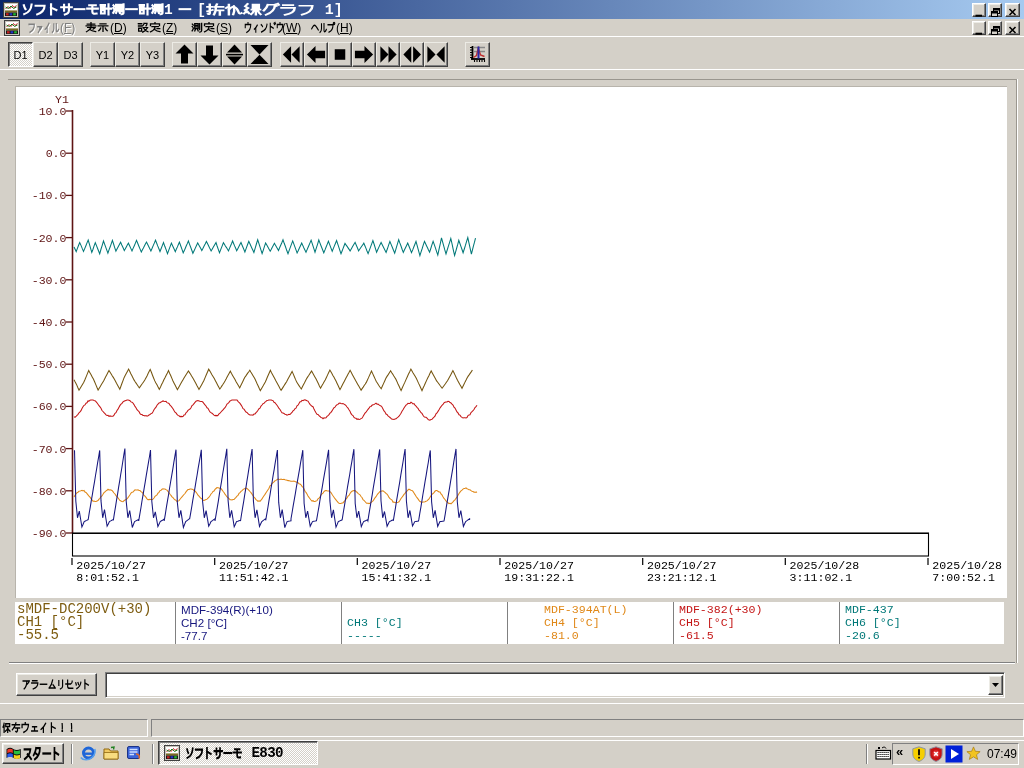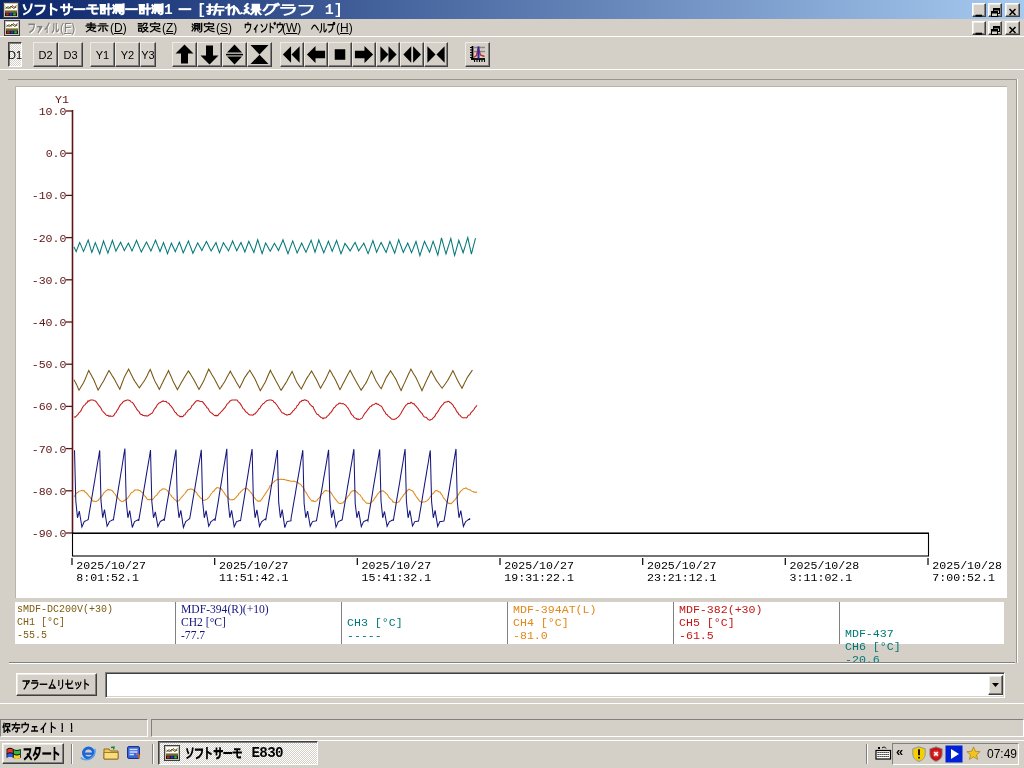--- a/index.html
+++ b/index.html
@@ -120,36 +120,36 @@
       <rect x="4.5" y="2.5" width="6" height="2" fill="#000"></rect>
       <rect x="2.5" y="5.5" width="6" height="5" fill="#d4d0c8" stroke="#000"></rect>
       <rect x="2.5" y="5.5" width="6" height="2" fill="#000"></rect>
     </svg></div>
 <div class="abs raised" style="left:1005px;top:21px;width:15px;height:14px"><svg width="13" height="12" viewBox="0 0 12 12">
       <path d="M3,3 L9,9 M9,3 L3,9" stroke="#000" stroke-width="1.6"></path>
     </svg></div>
 <div class="abs " style="left:0px;top:36px;width:1024px;height:1px;background:#fff"></div>
 <div class="abs " style="left:0px;top:37px;width:1024px;height:33px;background:#d4d0c8"></div>
 <div class="abs " style="left:0px;top:69px;width:1024px;height:1px;background:#fff"></div>
-<div class="abs " style="left:8px;top:42px;width:14px;height:25px;border-top:1px solid #404040;border-left:1px solid #404040;border-right:1px solid #fff;border-bottom:1px solid #fff;box-shadow:inset 1px 1px 0 #808080;background-color:#d4d0c8;background-image:conic-gradient(#fff 25%,rgba(0,0,0,0) 0 50%,#fff 0 75%,rgba(0,0,0,0) 0);background-size:2px 2px">
+<div class="abs " style="left:8px;top:42px;width:25px;height:25px;border-top:1px solid #404040;border-left:1px solid #404040;border-right:1px solid #fff;border-bottom:1px solid #fff;box-shadow:inset 1px 1px 0 #808080;background-color:#d4d0c8;background-image:conic-gradient(#fff 25%,rgba(0,0,0,0) 0 50%,#fff 0 75%,rgba(0,0,0,0) 0);background-size:2px 2px">
     <div style="width:100%;height:100%;display:flex;align-items:center;justify-content:center;font-family:'Liberation Sans';font-size:11px;color:#000">D1</div>
   </div>
 <div class="abs tbtn" style="left:33px;top:42px;width:25px;height:25px">
     <div style="width:100%;height:100%;display:flex;align-items:center;justify-content:center;font-family:'Liberation Sans';font-size:11px;color:#000">D2</div>
   </div>
 <div class="abs tbtn" style="left:58px;top:42px;width:25px;height:25px">
     <div style="width:100%;height:100%;display:flex;align-items:center;justify-content:center;font-family:'Liberation Sans';font-size:11px;color:#000">D3</div>
   </div>
 <div class="abs tbtn" style="left:90px;top:42px;width:25px;height:25px">
     <div style="width:100%;height:100%;display:flex;align-items:center;justify-content:center;font-family:'Liberation Sans';font-size:11px;color:#000">Y1</div>
   </div>
 <div class="abs tbtn" style="left:115px;top:42px;width:25px;height:25px">
     <div style="width:100%;height:100%;display:flex;align-items:center;justify-content:center;font-family:'Liberation Sans';font-size:11px;color:#000">Y2</div>
   </div>
-<div class="abs tbtn" style="left:140px;top:42px;width:16px;height:25px">
+<div class="abs tbtn" style="left:140px;top:42px;width:25px;height:25px">
     <div style="width:100%;height:100%;display:flex;align-items:center;justify-content:center;font-family:'Liberation Sans';font-size:11px;color:#000">Y3</div>
   </div>
 <div class="abs tbtn" style="left:172px;top:42px;width:25px;height:25px">
     <svg width="23" height="23" viewBox="0 0 23 23">
       <polygon points="11.5,1.5 2.5,10.5 8,10.5 8,20.5 15,20.5 15,10.5 20.5,10.5" fill="#000"></polygon>
     </svg>
   </div>
 <div class="abs tbtn" style="left:197px;top:42px;width:25px;height:25px">
     <svg width="23" height="23" viewBox="0 0 23 23">
       <polygon points="11.5,21.5 2.5,12.5 8,12.5 8,2.5 15,2.5 15,12.5 20.5,12.5" fill="#000"></polygon>
@@ -278,45 +278,45 @@
     <polyline points="74.0,497.1 75.0,495.3 76.0,494.0 77.0,492.7 78.0,492.2 79.0,491.2 80.0,491.0 81.0,490.7 82.0,490.3 83.0,490.9 84.0,490.4 85.0,492.0 86.0,492.5 87.0,493.6 88.0,494.9 89.0,496.2 90.0,497.2 91.0,498.6 92.0,499.8 93.0,501.2 94.0,501.1 95.0,501.4 96.0,501.5 97.0,501.1 98.0,500.5 99.0,499.1 100.0,498.3 101.0,496.6 102.0,495.8 103.0,494.3 104.0,492.7 105.0,491.8 106.0,490.9 107.0,490.3 108.0,489.3 109.0,490.0 110.0,489.8 111.0,490.0 112.0,490.5 113.0,491.7 114.0,493.0 115.0,494.0 116.0,495.6 117.0,496.7 118.0,497.9 119.0,499.2 120.0,500.5 121.0,501.0 122.0,501.4 123.0,501.7 124.0,500.7 125.0,500.0 126.0,499.5 127.0,498.9 128.0,497.6 129.0,496.2 130.0,494.8 131.0,493.1 132.0,492.3 133.0,492.1 134.0,490.9 135.0,489.9 136.0,490.0 137.0,490.0 138.0,489.9 139.0,490.5 140.0,490.6 141.0,491.6 142.0,492.2 143.0,493.5 144.0,495.4 145.0,496.2 146.0,497.4 147.0,498.8 148.0,499.6 149.0,499.6 150.0,499.4 151.0,499.5 152.0,499.6 153.0,499.1 154.0,498.0 155.0,496.4 156.0,495.6 157.0,494.8 158.0,493.2 159.0,492.3 160.0,490.6 161.0,490.3 162.0,489.3 163.0,488.8 164.0,488.9 165.0,489.0 166.0,489.6 167.0,490.1 168.0,491.4 169.0,492.7 170.0,494.3 171.0,495.4 172.0,496.9 173.0,497.7 174.0,498.8 175.0,499.8 176.0,500.3 177.0,501.6 178.0,501.1 179.0,500.6 180.0,499.2 181.0,498.0 182.0,496.8 183.0,495.7 184.0,494.5 185.0,493.5 186.0,491.9 187.0,490.7 188.0,489.6 189.0,489.4 190.0,489.0 191.0,489.1 192.0,489.2 193.0,489.4 194.0,490.5 195.0,491.0 196.0,492.1 197.0,493.5 198.0,495.2 199.0,496.2 200.0,497.4 201.0,498.3 202.0,499.0 203.0,500.2 204.0,500.4 205.0,500.0 206.0,499.6 207.0,499.1 208.0,498.1 209.0,497.2 210.0,495.8 211.0,494.0 212.0,493.0 213.0,491.5 214.0,491.0 215.0,489.4 216.0,488.5 217.0,487.6 218.0,487.7 219.0,487.9 220.0,488.4 221.0,488.6 222.0,489.9 223.0,491.3 224.0,492.5 225.0,494.1 226.0,495.5 227.0,496.9 228.0,497.6 229.0,498.5 230.0,499.7 231.0,499.7 232.0,500.0 233.0,499.5 234.0,499.5 235.0,498.4 236.0,497.3 237.0,496.1 238.0,495.5 239.0,493.4 240.0,492.6 241.0,491.4 242.0,490.6 243.0,489.6 244.0,488.9 245.0,488.6 246.0,488.1 247.0,488.5 248.0,489.3 249.0,490.3 250.0,491.5 251.0,492.6 252.0,494.1 253.0,495.8 254.0,497.0 255.0,498.1 256.0,499.6 257.0,500.4 258.0,501.3 259.0,500.8 260.0,501.3 261.0,500.2 262.0,498.9 263.0,497.3 264.0,495.8 265.0,494.4 266.0,492.8 267.0,491.2 268.0,489.7 269.0,488.2 270.0,485.9 271.0,485.1 272.0,483.7 273.0,482.7 274.0,481.9 275.0,480.8 276.0,480.4 277.0,479.6 278.0,479.0 279.0,479.3 280.0,479.4 281.0,479.0 282.0,479.5 283.0,479.5 284.0,479.3 285.0,479.7 286.0,480.0 287.0,480.3 288.0,480.6 289.0,480.5 290.0,481.1 291.0,481.3 292.0,481.3 293.0,481.2 294.0,481.0 295.0,481.6 296.0,481.9 297.0,482.3 298.0,482.7 299.0,483.7 300.0,484.0 301.0,484.8 302.0,486.3 303.0,487.2 304.0,489.1 305.0,491.3 306.0,492.4 307.0,493.9 308.0,496.0 309.0,497.4 310.0,498.7 311.0,500.0 312.0,501.1 313.0,500.7 314.0,501.4 315.0,501.4 316.0,501.1 317.0,500.6 318.0,498.8 319.0,498.1 320.0,496.8 321.0,495.0 322.0,493.9 323.0,493.1 324.0,491.5 325.0,490.8 326.0,490.5 327.0,490.8 328.0,491.0 329.0,491.1 330.0,491.6 331.0,492.5 332.0,494.3 333.0,495.8 334.0,497.2 335.0,498.7 336.0,499.9 337.0,501.2 338.0,502.4 339.0,503.2 340.0,503.4 341.0,503.4 342.0,502.9 343.0,502.9 344.0,501.7 345.0,500.5 346.0,499.1 347.0,497.9 348.0,496.2 349.0,495.4 350.0,493.5 351.0,492.1 352.0,491.3 353.0,490.7 354.0,490.6 355.0,490.6 356.0,491.5 357.0,492.2 358.0,493.3 359.0,494.2 360.0,494.8 361.0,496.5 362.0,497.5 363.0,499.6 364.0,500.4 365.0,501.5 366.0,502.6 367.0,503.4 368.0,503.1 369.0,503.6 370.0,503.3 371.0,502.5 372.0,501.7 373.0,500.8 374.0,499.4 375.0,497.8 376.0,496.7 377.0,495.0 378.0,493.7 379.0,492.7 380.0,491.5 381.0,491.3 382.0,491.0 383.0,490.9 384.0,491.6 385.0,492.4 386.0,493.4 387.0,494.2 388.0,495.5 389.0,497.4 390.0,498.7 391.0,499.4 392.0,500.1 393.0,502.1 394.0,502.1 395.0,502.6 396.0,502.7 397.0,502.5 398.0,502.2 399.0,501.8 400.0,500.2 401.0,498.5 402.0,497.2 403.0,495.9 404.0,494.4 405.0,493.4 406.0,491.9 407.0,491.1 408.0,490.0 409.0,489.2 410.0,489.7 411.0,490.3 412.0,490.4 413.0,491.4 414.0,493.0 415.0,494.6 416.0,496.3 417.0,497.6 418.0,498.9 419.0,500.4 420.0,501.5 421.0,502.0 422.0,502.3 423.0,502.0 424.0,502.0 425.0,501.7 426.0,501.2 427.0,500.9 428.0,499.8 429.0,498.8 430.0,497.3 431.0,495.7 432.0,494.3 433.0,493.5 434.0,492.6 435.0,491.2 436.0,490.6 437.0,490.5 438.0,491.3 439.0,492.0 440.0,492.1 441.0,494.0 442.0,494.9 443.0,496.7 444.0,498.4 445.0,499.5 446.0,500.9 447.0,502.2 448.0,502.8 449.0,503.6 450.0,503.3 451.0,503.8 452.0,502.8 453.0,501.9 454.0,500.6 455.0,499.9 456.0,498.3 457.0,497.1 458.0,495.2 459.0,493.5 460.0,492.1 461.0,490.9 462.0,490.2 463.0,489.1 464.0,488.4 465.0,488.4 466.0,487.9 467.0,488.7 468.0,489.1 469.0,489.7 470.0,489.8 471.0,490.6 472.0,491.2 473.0,491.5 474.0,492.2 475.0,492.1 476.0,492.4 477.0,491.8" fill="none" stroke="#e08818" stroke-width="1.05" stroke-linejoin="miter"></polyline>
     <polyline points="74.5,450.3 75.8,501.0 77.5,517.8 79.3,511.1 80.6,519.0 81.9,527.0 83.1,524.3 84.2,521.6 85.4,521.0 86.7,520.4 87.9,519.8 88.2,519.5 89.2,513.2 90.3,506.9 91.3,500.6 92.4,494.3 93.4,488.1 94.5,481.8 95.5,475.5 96.6,469.2 97.6,462.9 98.7,456.6 99.7,450.4 101.0,500.9 102.7,517.8 104.5,509.7 105.8,518.0 107.1,526.2 108.3,523.9 109.4,521.6 110.7,520.9 111.9,520.2 113.1,519.6 113.4,519.8 114.4,513.3 115.5,506.9 116.5,500.4 117.6,493.9 118.6,487.4 119.7,480.9 120.7,474.5 121.8,468.0 122.8,461.5 123.8,455.0 124.9,448.5 126.2,501.2 127.9,517.8 129.7,510.6 131.0,519.0 132.3,527.5 133.4,524.5 134.6,521.6 135.9,520.9 137.2,520.2 138.5,519.6 138.7,520.8 139.8,514.4 140.9,508.0 141.9,501.5 143.0,495.1 144.1,488.7 145.2,482.2 146.2,475.8 147.3,469.4 148.4,462.9 149.5,456.5 150.5,450.1 151.8,501.2 153.5,517.8 155.3,511.8 156.6,519.2 157.9,526.6 159.1,524.1 160.2,521.6 161.5,520.8 162.9,520.0 164.2,519.1 164.2,520.8 165.3,514.4 166.3,507.9 167.4,501.4 168.5,495.0 169.5,488.5 170.6,482.0 171.7,475.6 172.8,469.1 173.8,462.7 174.9,456.2 176.0,449.7 177.3,502.0 179.0,517.8 180.8,510.4 182.1,518.9 183.4,527.5 184.5,524.6 185.7,521.6 187.0,520.6 188.3,519.6 189.5,518.7 189.6,519.1 190.7,512.8 191.8,506.5 192.8,500.2 193.9,493.9 195.0,487.6 196.0,481.3 197.1,475.0 198.1,468.7 199.2,462.4 200.3,456.1 201.3,449.8 202.6,501.5 204.3,517.8 206.1,510.6 207.4,518.3 208.7,526.1 209.9,523.9 211.0,521.6 212.4,520.6 213.7,519.6 215.0,518.7 215.0,521.0 216.1,514.4 217.2,507.9 218.3,501.3 219.3,494.7 220.4,488.2 221.5,481.6 222.5,475.0 223.6,468.5 224.7,461.9 225.8,455.3 226.8,448.8 228.1,500.6 229.8,517.8 231.6,510.3 232.9,518.5 234.2,526.8 235.4,524.2 236.5,521.6 237.8,521.2 239.0,520.7 240.3,520.3 240.5,521.0 241.5,514.5 242.6,507.9 243.7,501.4 244.7,494.8 245.8,488.3 246.8,481.8 247.9,475.2 248.9,468.7 250.0,462.1 251.0,455.6 252.1,449.1 253.4,500.9 255.1,517.8 256.9,509.9 258.2,518.1 259.5,526.4 260.6,524.0 261.8,521.6 263.0,520.6 264.3,519.7 265.6,518.7 265.7,520.3 266.8,513.9 267.9,507.5 268.9,501.2 270.0,494.8 271.0,488.4 272.1,482.0 273.1,475.6 274.2,469.3 275.2,462.9 276.3,456.5 277.4,450.1 278.7,502.4 280.4,517.8 282.2,509.6 283.5,518.6 284.8,527.6 285.9,524.6 287.1,521.6 288.4,521.3 289.7,521.1 291.0,520.8 291.0,518.7 292.1,512.5 293.1,506.3 294.2,500.1 295.3,493.8 296.3,487.6 297.4,481.4 298.5,475.1 299.6,468.9 300.6,462.7 301.7,456.5 302.8,450.2 304.1,503.3 305.8,517.8 307.6,511.1 308.9,518.7 310.2,526.2 311.3,523.9 312.5,521.6 313.8,521.3 315.1,521.1 316.4,520.8 316.8,518.8 317.9,512.5 319.0,506.3 320.0,500.0 321.1,493.7 322.2,487.4 323.2,481.1 324.3,474.9 325.4,468.6 326.5,462.3 327.5,456.0 328.6,449.8 329.9,500.9 331.6,517.8 333.4,509.8 334.7,518.5 336.0,527.2 337.2,524.4 338.3,521.6 339.6,521.0 340.8,520.4 342.1,519.8 342.3,518.8 343.3,512.5 344.4,506.1 345.4,499.8 346.5,493.5 347.5,487.1 348.6,480.8 349.7,474.5 350.7,468.2 351.8,461.8 352.8,455.5 353.9,449.2 355.2,503.5 356.9,517.8 358.7,511.1 360.0,518.9 361.3,526.6 362.4,524.1 363.6,521.6 364.9,521.0 366.2,520.4 367.5,519.8 367.9,520.8 368.9,514.3 370.0,507.8 371.1,501.3 372.2,494.8 373.2,488.3 374.3,481.9 375.4,475.4 376.5,468.9 377.5,462.4 378.6,455.9 379.7,449.4 381.0,500.7 382.7,517.8 384.5,511.5 385.8,518.9 387.1,526.3 388.2,524.0 389.4,521.6 390.7,521.0 392.0,520.3 393.3,519.7 393.3,520.8 394.4,514.2 395.5,507.7 396.5,501.2 397.6,494.7 398.7,488.1 399.8,481.6 400.8,475.1 401.9,468.6 403.0,462.0 404.0,455.5 405.1,449.0 406.4,501.0 408.1,517.8 409.9,510.5 411.2,518.2 412.5,526.0 413.7,523.8 414.8,521.6 416.0,521.4 417.2,521.2 418.5,521.1 418.8,519.7 419.8,513.4 420.9,507.1 421.9,500.8 422.9,494.5 424.0,488.2 425.0,481.9 426.1,475.6 427.1,469.3 428.2,463.0 429.2,456.7 430.3,450.4 431.6,501.7 433.3,517.8 435.1,510.4 436.4,518.4 437.7,526.4 438.8,524.0 440.0,521.6 441.3,521.4 442.6,521.2 443.9,521.1 444.2,520.1 445.3,513.7 446.3,507.2 447.4,500.7 448.5,494.2 449.6,487.7 450.6,481.3 451.7,474.8 452.8,468.3 453.8,461.8 454.9,455.4 456.0,448.9 457.3,501.7 459.0,517.8 460.8,510.6 462.1,518.5 463.4,526.4 464.5,524.0 465.7,521.6 467.0,520.7 468.3,519.7 469.6,518.8 469.6,520.1" fill="none" stroke="#16167e" stroke-width="1.05" stroke-linejoin="miter"></polyline>
   </svg>
 <div class="abs " style="left:15px;top:602px;width:989px;height:42px;background:#fff"></div>
 <div class="abs " style="left:175px;top:602px;width:1px;height:42px;background:#808080"></div>
 <div class="abs " style="left:341px;top:602px;width:1px;height:42px;background:#808080"></div>
 <div class="abs " style="left:507px;top:602px;width:1px;height:42px;background:#808080"></div>
 <div class="abs " style="left:673px;top:602px;width:1px;height:42px;background:#808080"></div>
 <div class="abs " style="left:839px;top:602px;width:1px;height:42px;background:#808080"></div>
 <div class="abs " style="left:17px;top:603px;width:160px;height:41px;">
-    <div style="font-family:'Liberation Mono';font-size:10px;line-height:13px;color:#7d5c10;white-space:pre">sMDF-DC200V(+30)
+    <div style="font-family:'Liberation Mono';font-size:14px;line-height:13px;color:#7d5c10;white-space:pre">sMDF-DC200V(+30)
 CH1 [°C]
 -55.5</div>
   </div>
 <div class="abs " style="left:181px;top:603px;width:160px;height:41px;">
-    <div style="font-family:Liberation Serif, serif;font-size:11.6px;line-height:13px;color:#16167e;white-space:pre">MDF-394(R)(+10)
+    <div style="font-family:Liberation Sans, sans-serif;font-size:11.6px;line-height:13px;color:#16167e;white-space:pre">MDF-394(R)(+10)
 CH2 [°C]
 -77.7</div>
   </div>
 <div class="abs " style="left:347px;top:603px;width:160px;height:41px;">
     <div style="font-family:'Liberation Mono';font-size:11.6px;line-height:13px;color:#007878;white-space:pre">
 CH3 [°C]
 -----</div>
   </div>
-<div class="abs " style="left:513px;top:603px;width:160px;height:58px;">
+<div class="abs " style="left:544px;top:603px;width:160px;height:58px;">
     <div style="font-family:'Liberation Mono';font-size:11.6px;line-height:13px;color:#e08818;white-space:pre">MDF-394AT(L)
 CH4 [°C]
 -81.0</div>
   </div>
 <div class="abs " style="left:679px;top:603px;width:160px;height:41px;">
     <div style="font-family:'Liberation Mono';font-size:11.6px;line-height:13px;color:#c41717;white-space:pre">MDF-382(+30)
 CH5 [°C]
 -61.5</div>
   </div>
-<div class="abs " style="left:845px;top:603px;width:160px;height:41px;margin-top:24px;">
+<div class="abs " style="left:845px;top:603px;width:160px;height:41px;">
     <div style="font-family:'Liberation Mono';font-size:11.6px;line-height:13px;color:#007878;white-space:pre">MDF-437
 CH6 [°C]
 -20.6</div>
   </div>
 <div class="abs " style="left:9px;top:662px;width:1006px;height:1px;background:#808080"></div>
 <div class="abs " style="left:9px;top:663px;width:1006px;height:1px;background:#fff"></div>
 <div class="abs raised" style="left:16px;top:673px;width:81px;height:23px"></div>
 <svg style="position:absolute;left:22px;top:679px;overflow:visible" width="71" height="12.5">
     <path transform="translate(0.0,0) scale(0.5375,0.6562)" d="M2,3 H13.5 M13.5,3 C12.6,5.5 11.2,7 9.6,8 M9,3 C9,8 7.5,12.5 4,15" fill="none" stroke="#000" stroke-width="2.18" stroke-linecap="square"></path>
     <path transform="translate(8.6,0) scale(0.5375,0.6562)" d="M3.5,2.7 H12 M2,6.2 H13.5 C13.5,10 10.5,13.5 5,15" fill="none" stroke="#000" stroke-width="2.18" stroke-linecap="square"></path>

